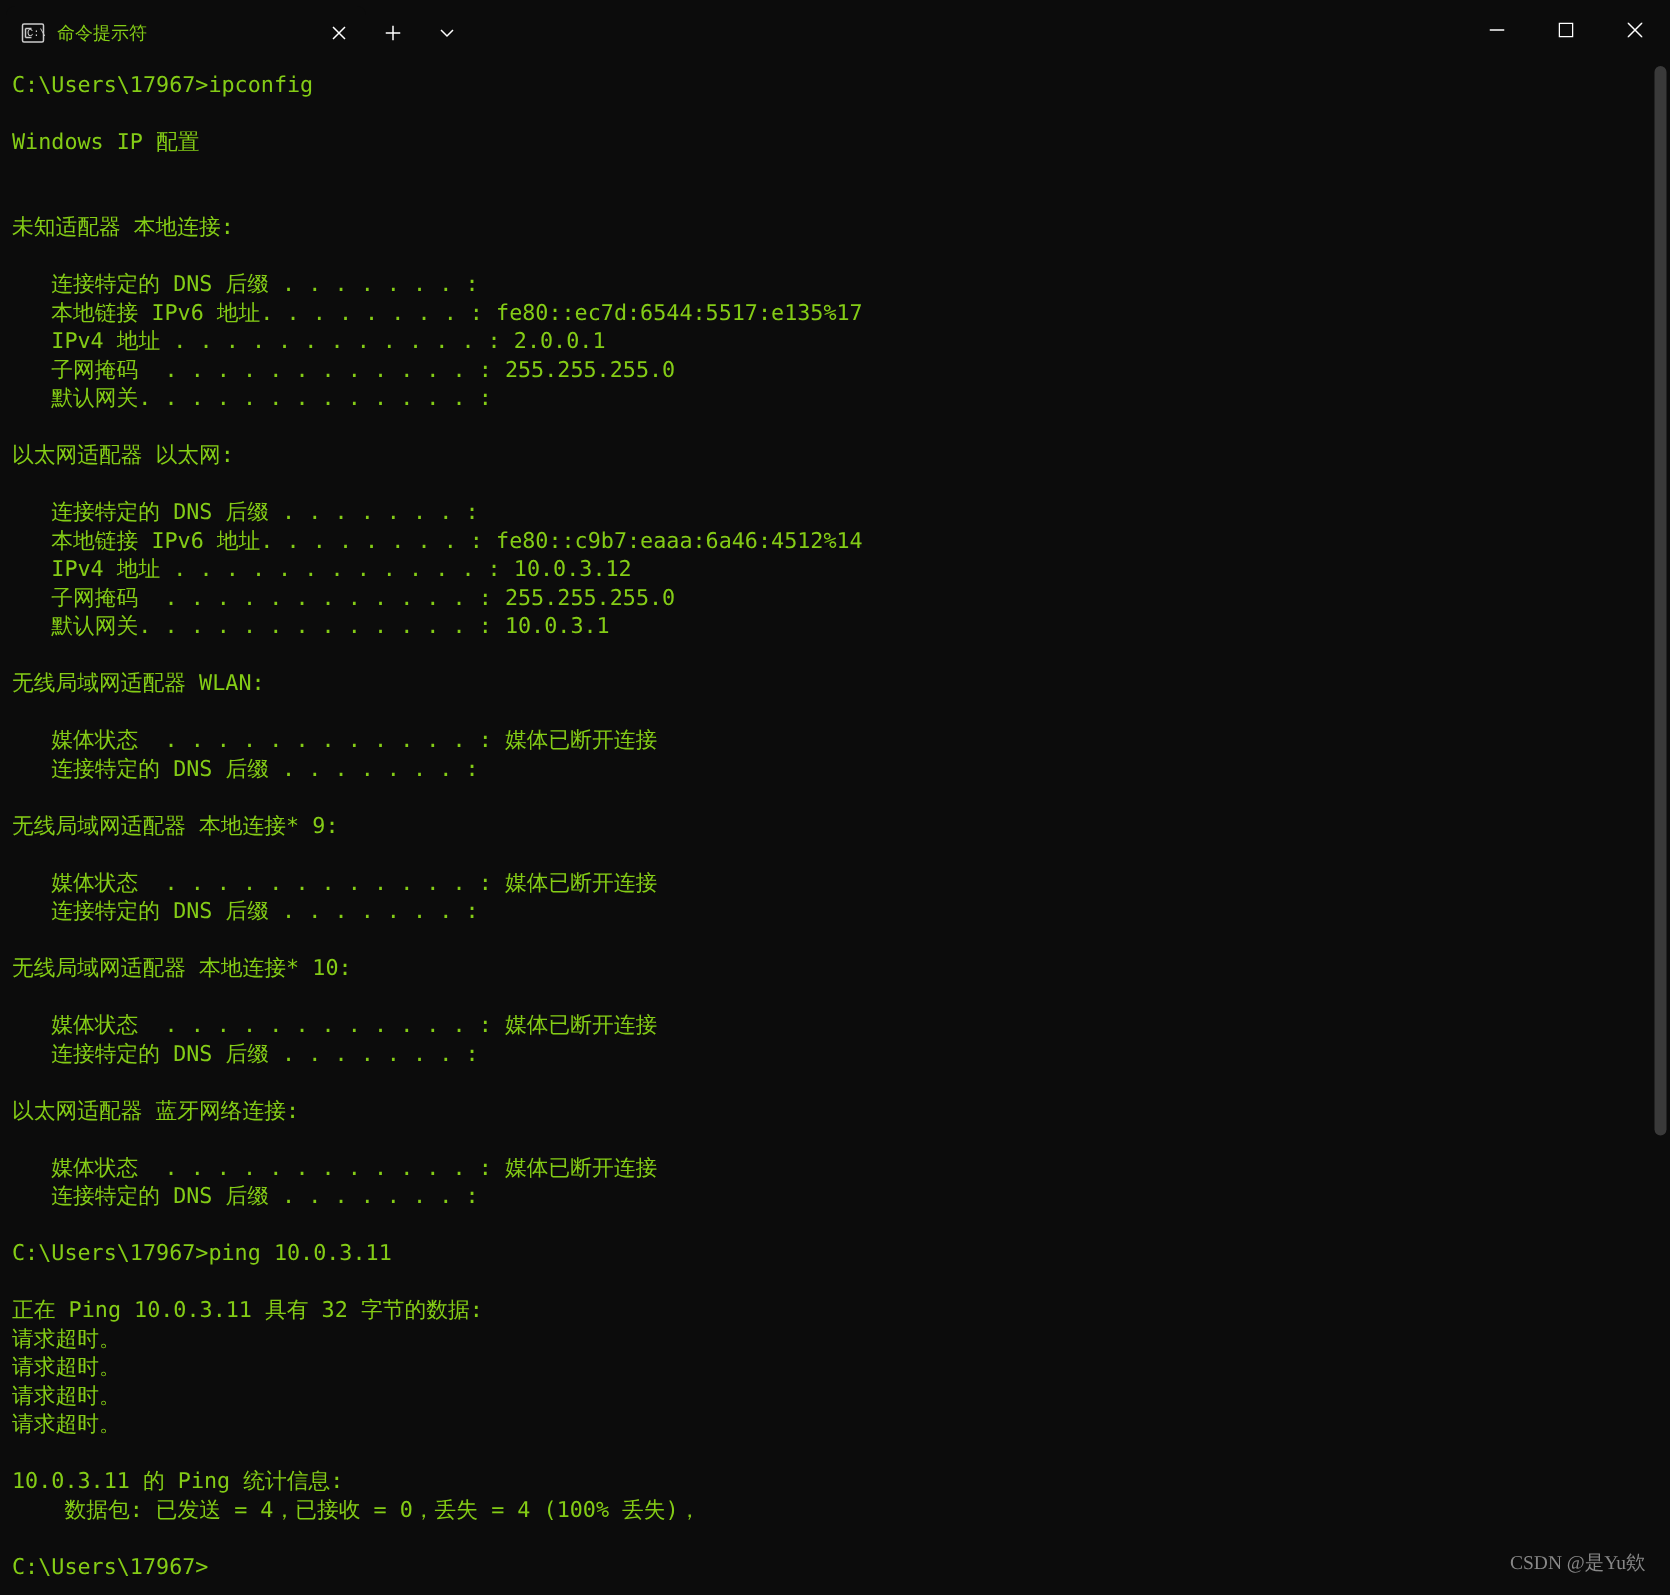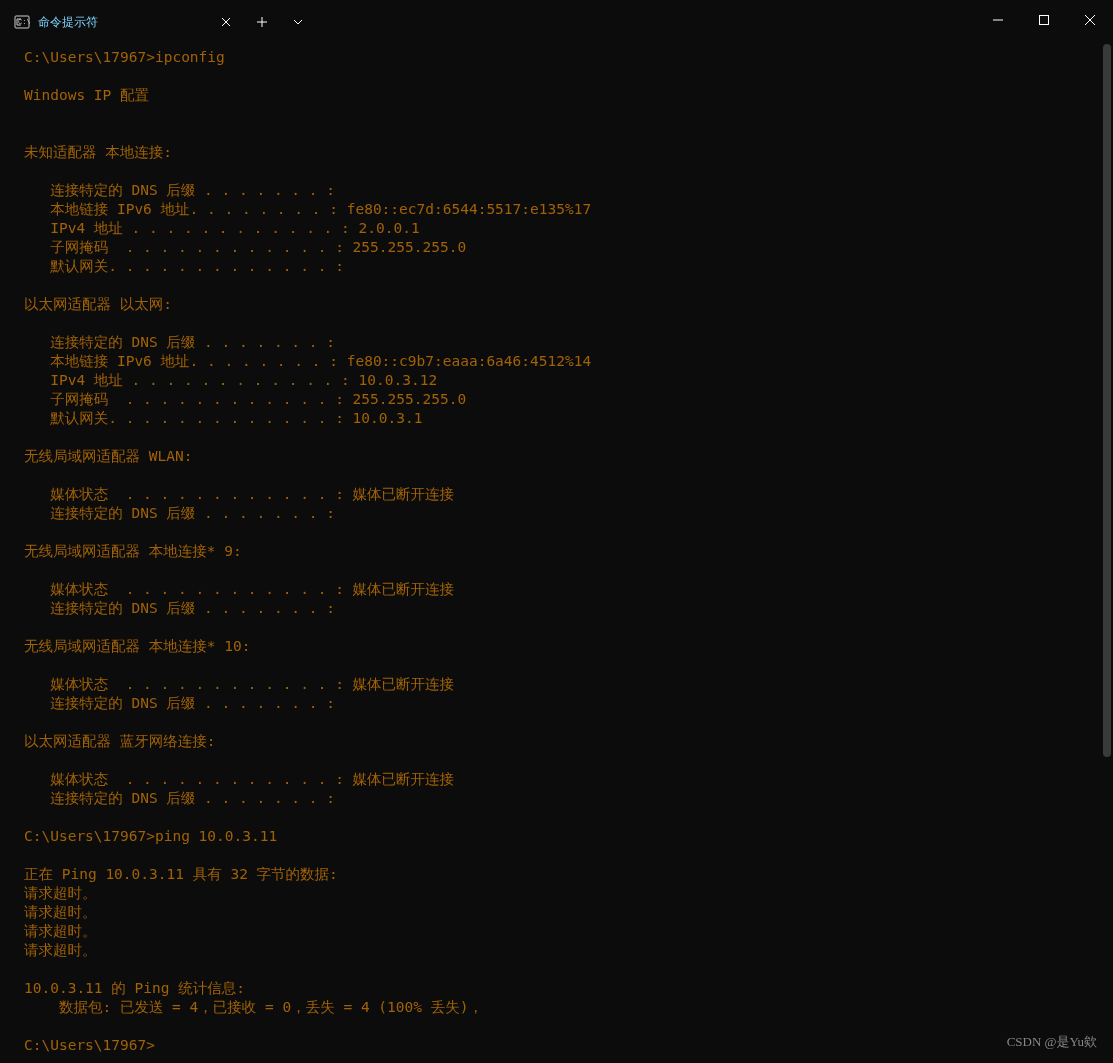--- a/index.html
+++ b/index.html
@@ -28,42 +28,41 @@
       border-radius: 6px 6px 0 0;
       padding: 0 10px 0 10px;
       gap: 8px;
       min-width: 240px;
       border-right: none;
       position: relative;
       margin-top: 4px;
       margin-left: 4px;
     }
     .tab .icon { width: 16px; height: 16px; display: flex; align-items: center; justify-content: center; }
-    .tab .title { color: #7dd3fc; font-size: 12px; font-family: Liberation Serif, serif; flex: 1; }
+    .tab .title { color: #84cc16; font-size: 12px; font-family: Liberation Serif, serif; flex: 1; }
     .tab .close { width: 16px; height: 16px; display: flex; align-items: center; justify-content: center; cursor: pointer; color: #ffffff; font-size: 10px;}
     .tab-actions { display: flex; align-items: center; gap: 0; margin-top: 4px;}
     .tab-btn { width: 36px; height: 36px; display: flex; align-items: center; justify-content: center; cursor: pointer; color: #ffffff; }
     .spacer { flex: 1; }
     .win-controls { display: flex; }
     .win-btn { width: 46px; height: 40px; display: flex; align-items: center; justify-content: center; cursor: pointer; color: #ffffff;}
     .terminal-wrap {
       flex: 1;
       display: flex;
       overflow: hidden;
       position: relative;
     }
     .terminal {
       flex: 1;
       padding: 8px 0 8px 8px;
       overflow-y: auto;
       white-space: pre;
       line-height: 19px;
       font-size: 14.5px;
-      color: #a16207;
-      margin-left: 16px;
+      color: #84cc16;
     }
     .scrollbar {
       position: absolute;
       right: 0;
       top: 4px;
       bottom: 0;
       width: 12px;
     }
     .scrollbar .thumb {
       position: absolute;

